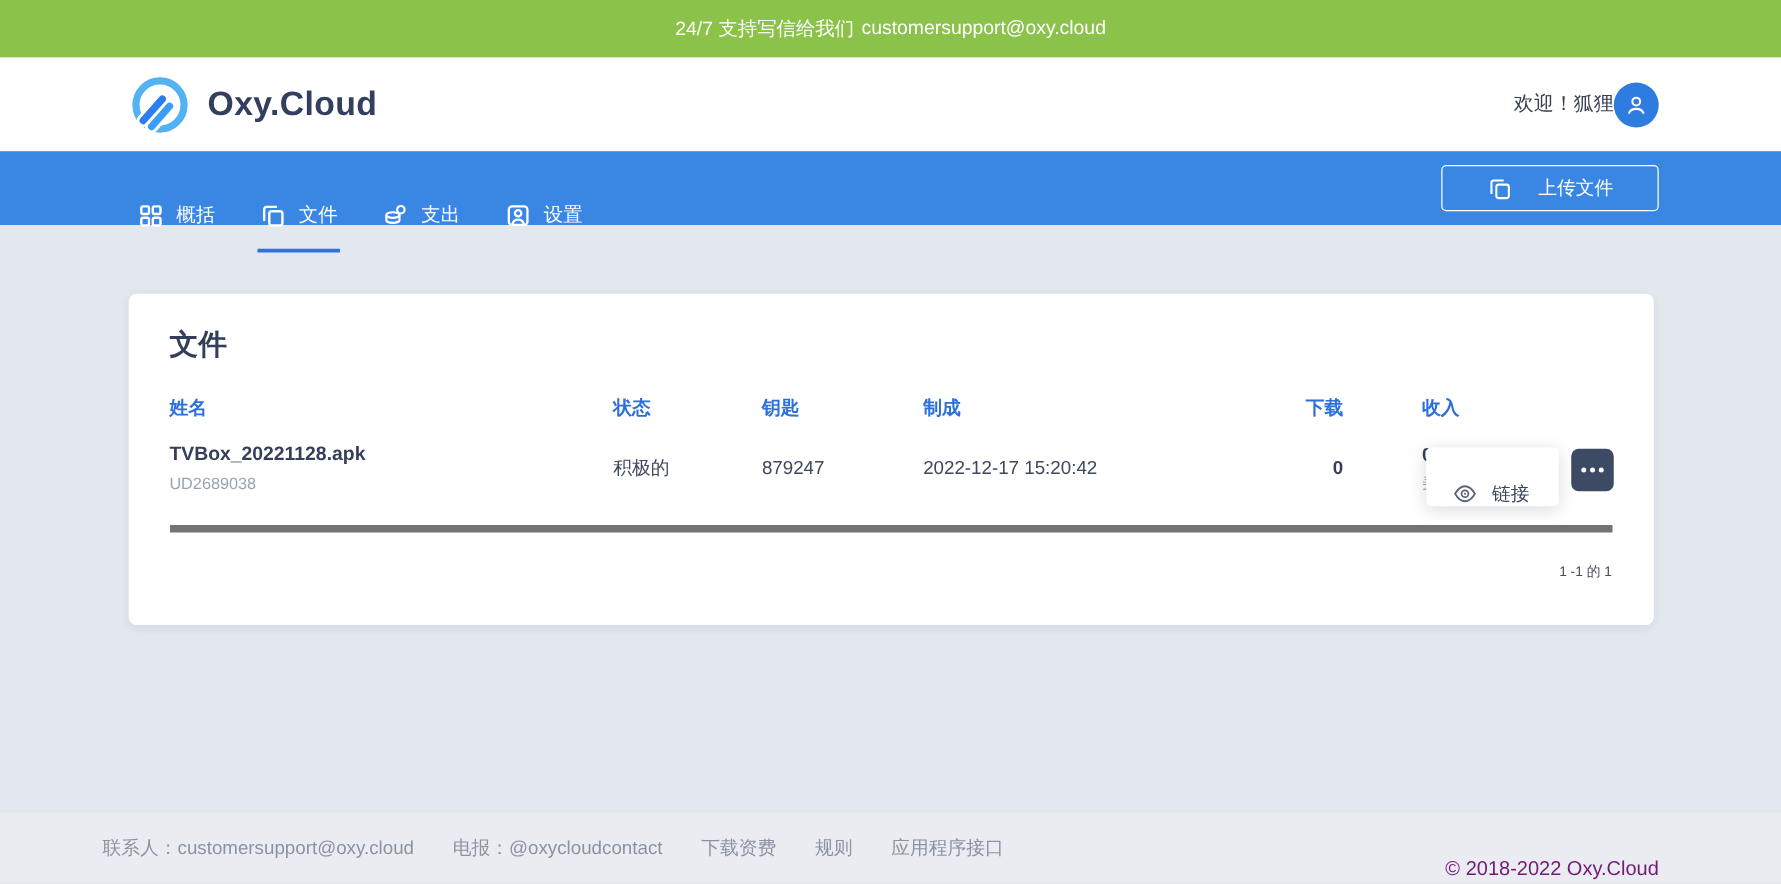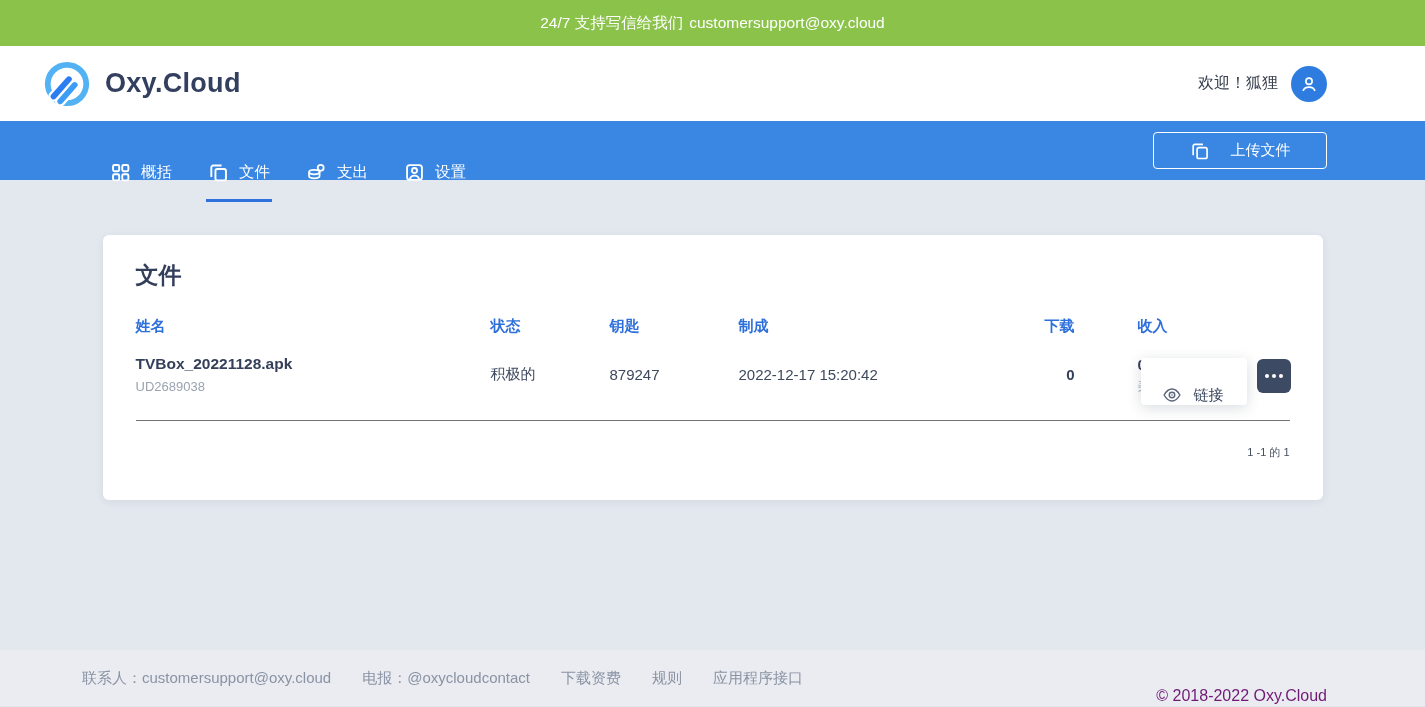--- a/index.html
+++ b/index.html
@@ -2,24 +2,24 @@
 <html><head>
 <meta charset="utf-8">
 <style>
   * { margin:0; padding:0; box-sizing:border-box; }
   html,body { width:1425px; height:707px; font-family:"Liberation Sans","DejaVu Sans",sans-serif; background:#e3e7ee; overflow:hidden; }
 
   
   .banner { height:46px; background:#8bc24a; color:#ffffff; display:flex; align-items:center; justify-content:center; font-size:15.5px; font-weight:normal; gap:6px; }
 
   
-  .header { height:75px; background:#ffffff; display:flex; align-items:center; justify-content:space-between; padding:0 98px 0 42px; }
+  .header { height:75px; background:#ffffff; display:flex; align-items:center; justify-content:space-between; padding:0 98px 0 103px; }
   .brand { display:flex; align-items:center; gap:13px; }
   .brand-name { font-size:27px; font-weight:bold; color:#333f5e; letter-spacing:.3px; }
-  .header-right { display:flex; align-items:center; gap:13px; }
+  .header-right { display:flex; align-items:center; }
   .welcome { font-size:16px; color:#3a4150; }
   .avatar { width:36px; height:36px; border-radius:50%; background:#2e7ce0; display:flex; align-items:center; justify-content:center; }
 
   
   .nav { height:59px; background:#3a87e3; display:flex; align-items:center; padding:0 98px 0 108px; }
   .nav-items { display:flex; align-items:center; height:100%; }
   .nav-item { position:relative; height:100%; display:flex; align-items:center; gap:10px; color:#ffffff; font-size:15.5px; font-weight:500; padding:0 2px; margin-right:32px; cursor:pointer;margin-top:44px; }
   .nav-item.active::after { content:""; position:absolute; left:0; right:0; bottom:0; height:3px; background:#2f72dd; }
   .nav-spacer { flex:1; }
   .upload-btn { display:flex; align-items:center; justify-content:center; gap:21px; width:174px; height:37px; border:1px solid #ffffff; border-radius:4px; color:#ffffff; font-size:15px; font-weight:500; background:transparent; cursor:pointer; }
@@ -27,21 +27,21 @@
   
   .main { position:relative; height:470px; }
   .card { position:relative; width:1220px; height:265px; margin:0 auto; top:55px; background:#ffffff; border-radius:6px; box-shadow:0 2px 8px rgba(40,55,90,.07); padding:24px 33px 0 33px; }
   .card-title { font-size:23px; font-weight:600; color:#333e5a; line-height:32px; }
 
   .tbl-head, .tbl-row { display:grid; grid-template-columns:355px 119px 129px 289px 47px auto; align-items:center; }
   .tbl-head { margin-top:26px; font-size:15px; font-weight:bold; color:#2d6fdb; }
   .col-downloads { text-align:right; }
   .col-income { padding-left:63px; }
 
-  .tbl-row { margin-top:0; padding:18px 0 25px 0; border-bottom:1px solid #737373; font-size:15px; color:#3e495e; }
+  .tbl-row { margin-top:0; padding:18px 0 25px 0; border-bottom:6px solid #737373; font-size:15px; color:#3e495e; }
   .file-name { font-size:15.5px; font-weight:bold; color:#343f59; line-height:20px; }
   .file-id { font-size:13px; color:#9aa3b0; margin-top:4px; line-height:17px; }
   .cell-bold { font-weight:bold; color:#343f59; }
   .income-cur { font-size:13px; color:#9aa3b0; margin-top:4px; line-height:17px; }
 
   .pagination { margin-top:24px; text-align:right; font-size:11px; color:#444e60; }
 
   
   .dots-btn { position:absolute; top:124px; left:1154px; width:34px; height:34px; background:#3d4a63; border:none; border-radius:6px; display:flex; align-items:center; justify-content:center; gap:3px; cursor:pointer; }
   .dots-btn i { width:4px; height:4px; border-radius:50%; background:#ffffff; display:block; }

